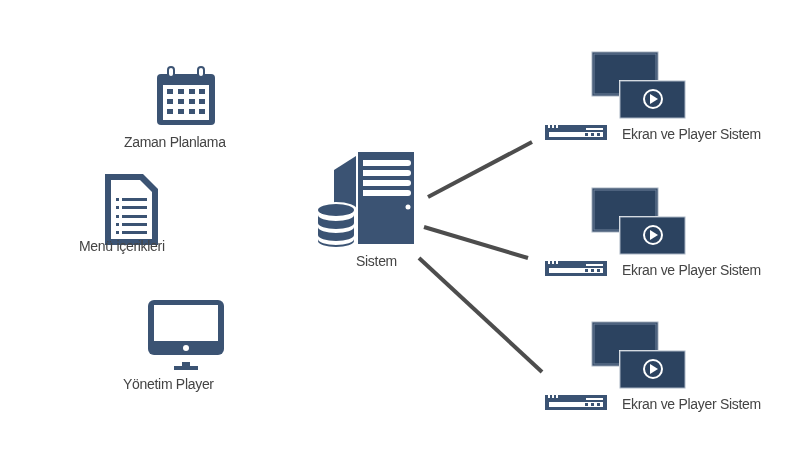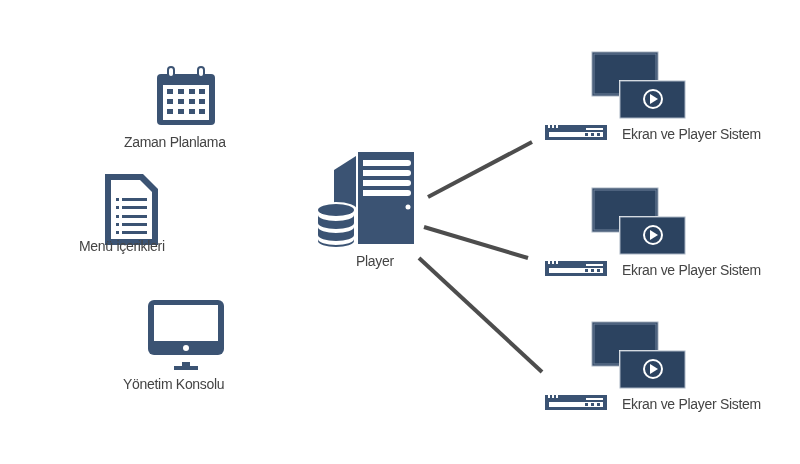--- a/index.html
+++ b/index.html
@@ -66,21 +66,21 @@
 </div>
 
 <div class="abs" style="left:0;top:0;">
   <svg width="76" height="72" style="left:148px;top:300px;">
     <rect x="0" y="0" width="76" height="55" rx="6" fill="#3b5373"></rect>
     <rect x="6" y="5" width="64" height="36" fill="#ffffff"></rect>
     <circle cx="38" cy="48" r="3" fill="#ffffff"></circle>
     <rect x="34" y="62" width="8" height="4" fill="#3b5373"></rect>
     <rect x="26" y="66" width="24" height="4" fill="#3b5373"></rect>
   </svg>
-  <div class="label" style="left:123px;top:376px;">Yönetim Konsolu</div>
+  <div class="label" style="left:123px;top:376px;">Yönetim Player</div>
 </div>
 
 <div class="abs" style="left:0;top:0;">
   <svg width="100" height="95" style="left:316px;top:152px;">
 
     <path d="M18 18 L40 4 V92 H18 Z" fill="#3b5373"></path>
 
     <rect x="42" y="0" width="56" height="92" fill="#3b5373"></rect>
 
     <g fill="#ffffff">
@@ -94,21 +94,21 @@
     <g>
       <ellipse cx="20" cy="58" rx="21" ry="8" fill="#ffffff"></ellipse>
       <rect x="-1" y="58" width="42" height="34" fill="#ffffff"></rect>
       <ellipse cx="20" cy="92" rx="21" ry="8" fill="#ffffff"></ellipse>
       <ellipse cx="20" cy="58" rx="18" ry="6" fill="#3b5373"></ellipse>
       <path d="M2 63 a18 6 0 0 0 36 0 V71 a18 6 0 0 1 -36 0 Z" fill="#3b5373"></path>
       <path d="M2 75 a18 6 0 0 0 36 0 V83 a18 6 0 0 1 -36 0 Z" fill="#3b5373"></path>
       <path d="M2 87 a18 6 0 0 0 36 0 V89 a18 6 0 0 1 -36 0 Z" fill="#3b5373"></path>
     </g>
   </svg>
-  <div class="label" style="left:356px;top:253px;">Player</div>
+  <div class="label" style="left:356px;top:253px;">Sistem</div>
 </div>
 
 <div id="endpoints">
     <div class="abs" style="left: 545px; top: 52px;">
     <svg width="95" height="68" style="left:47px;top:0;">
       <rect x="0" y="0" width="66" height="44" fill="#2c4360" stroke="#a9b5c4" stroke-width="1"></rect>
       <rect x="2" y="2" width="62" height="40" fill="none" stroke="#6f829b" stroke-width="1"></rect>
       <rect x="27" y="28" width="67" height="39" fill="#ffffff"></rect>
       <rect x="28" y="29" width="65" height="37" fill="#2c4360" stroke="#a9b5c4" stroke-width="1"></rect>
       <circle cx="61" cy="47" r="9" fill="none" stroke="#ffffff" stroke-width="2"></circle>

